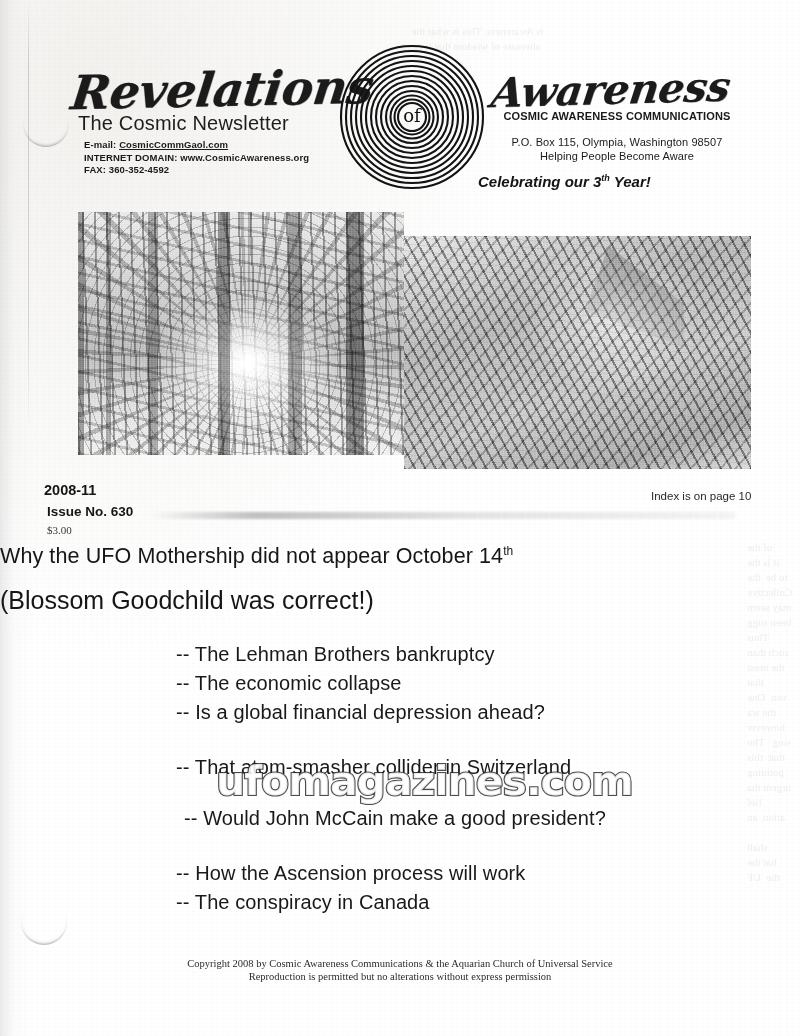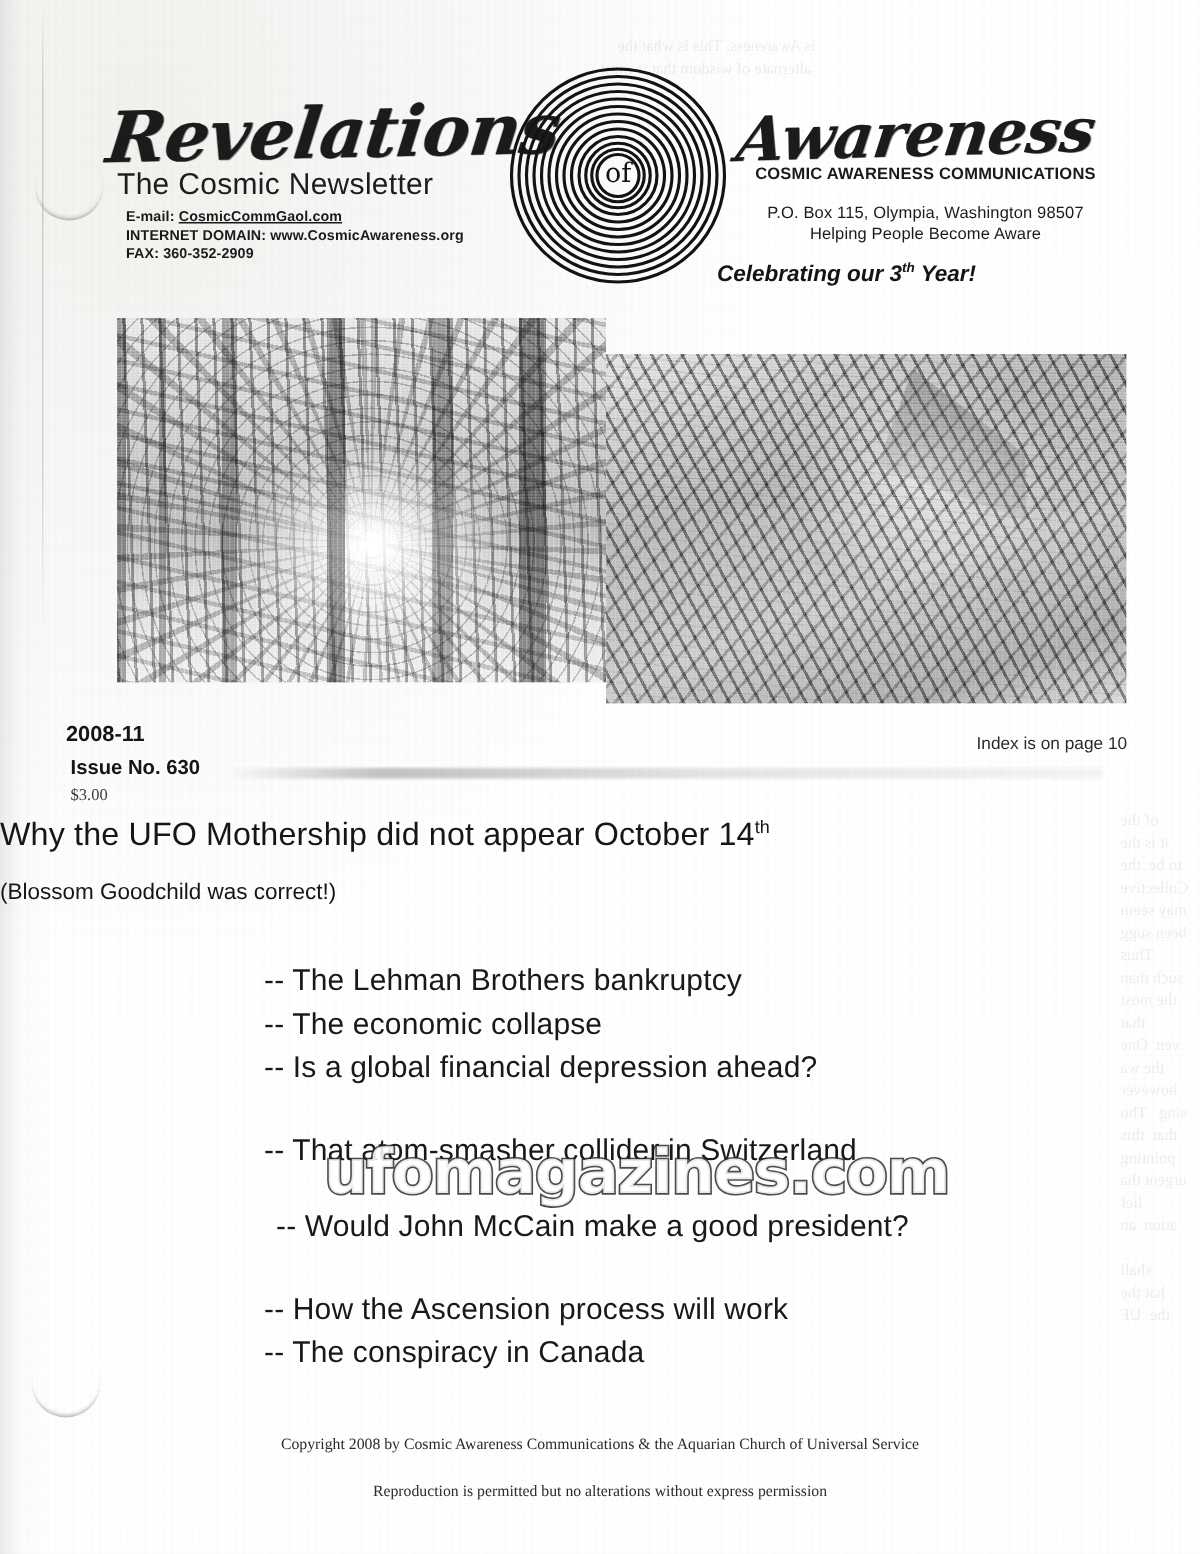--- a/index.html
+++ b/index.html
@@ -162,21 +162,21 @@
   .smudge{
     position:absolute;left:150px;top:512px;width:585px;height:7px;
     background:linear-gradient(90deg, rgba(140,140,140,0) 0%, rgba(120,120,120,.45) 18%, rgba(150,150,150,.25) 55%, rgba(170,170,170,.12) 100%);
     filter:blur(1.1px);
   }
 
   
   .headline{position:absolute;left:0;top:544px;width:800px;text-align:left;}
   .headline .l1{font-size:21.5px;color:#161616;letter-spacing:.1px;}
   .headline .l1 sup{font-size:12px;}
-  .headline .l2{font-size:15px;color:#161616;margin-top:17px;}
+  .headline .l2{font-size:25px;color:#161616;margin-top:17px;}
 
   .bullets{position:absolute;left:176px;top:640px;width:560px;}
   .bullet{font-size:20px;color:#191919;line-height:29px;letter-spacing:.1px;white-space:nowrap;}
   .bullet.indent{padding-left:8px;}
   .grp-gap{height:26px;}
   .grp-gap-sm{height:22px;}
 
   
   .watermark{
     position:absolute;left:216px;top:757px;
@@ -188,21 +188,21 @@
     paint-order:stroke fill;
     white-space:nowrap;
   }
 
   
   .footer{
     position:absolute;left:0;top:958px;width:800px;text-align:center;
     font-family:"Liberation Serif", serif;color:#2b2b2b;
   }
   .footer .f1{font-size:10.5px;}
-  .footer .f2{font-size:10.5px;margin-top:20px;}
+  .footer .f2{font-size:10.5px;margin-top:2px;}
 </style>
 </head>
 <body>
 
 <div id="page">
 
   <div class="paper-noise"></div>
   <div class="left-scan-edge"></div>
   <div class="scan-line-v"></div>
   <div class="hole top"></div>
@@ -244,21 +244,21 @@
       <div>
         <span>E-mail:</span>
         <span class="u">CosmicCommGaol.com</span>
       </div>
       <div>
         <span>INTERNET DOMAIN:</span>
         <span>www.CosmicAwareness.org</span>
       </div>
       <div>
         <span>FAX:</span>
-        <span>360-352-2909</span>
+        <span>360-352-4592</span>
       </div>
     </div>
 
     <div class="logo">
       <svg width="146" height="146" viewBox="0 0 146 146">
         <g fill="none" stroke="#131313" stroke-width="2.1">
           <circle cx="73" cy="73" r="71"></circle>
           <circle cx="73" cy="73" r="66"></circle>
           <circle cx="73" cy="73" r="61"></circle>
           <circle cx="73" cy="73" r="56"></circle>

